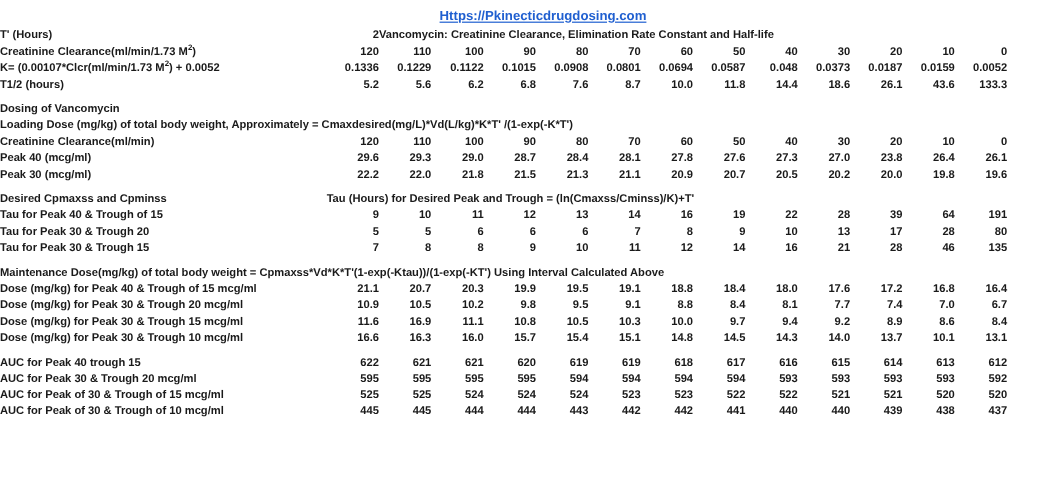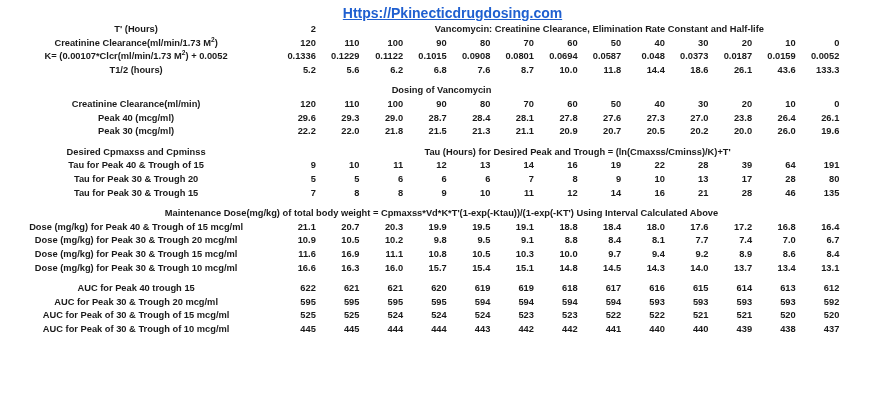--- a/index.html
+++ b/index.html
@@ -23,21 +23,21 @@
     padding: 0;
   }
   .link-row {
     text-align: center;
     padding-top: 4px;
     padding-bottom: 1px;
     padding-right: 3px;
   }
   a.site-link {
     color: #1f5fd0;
-    font-size: 14px;
+    font-size: 11px;
     font-weight: bold;
     text-decoration: underline;
     font-family: "Liberation Sans", sans-serif;
     padding-left: 25px;
   }
   table.grid {
     border-collapse: collapse;
     width: 883px;
     table-layout: fixed;
     font-size: 9.3px;
@@ -49,29 +49,29 @@
     line-height: 13.6px;
     height: 13.6px;
     white-space: nowrap;
     overflow: visible;
   }
   
   col.c-label { width: 272px; }
   col.c-num   { width: 43.6px; }
 
   td.label {
-    text-align: center;
+    text-align: left;
     padding-left: 2px;
   }
   td.num {
     text-align: right;
     padding-right: 8px;
   }
   td.sec-head {
-    text-align: center;
+    text-align: left;
     padding-right: 3px;
   }
   tr.spacer td {
     height: 7px;
     line-height: 7px;
   }
   sup {
     font-size: 6.6px;
     vertical-align: super;
     line-height: 0;
@@ -163,20 +163,23 @@
         <td class="num">133.3</td>
       </tr>
 
       <tr class="spacer">
           <td colspan="15"></td>
         </tr>
 
       <tr>
         <td colspan="15" class="sec-head">Dosing of Vancomycin</td>
       </tr>
+      <tr>
+        <td colspan="15" class="sec-head">Loading Dose (mg/kg) of total body weight,  Approximately = Cmaxdesired(mg/L)*Vd(L/kg)*K*T' /(1-exp(-K*T')</td>
+      </tr>
 
       <tr>
         <td class="label">Creatinine Clearance(ml/min)</td>
         <td class="num">120</td>
         <td class="num">110</td>
         <td class="num">100</td>
         <td class="num">90</td>
         <td class="num">80</td>
         <td class="num">70</td>
         <td class="num">60</td>
@@ -211,21 +214,21 @@
         <td class="num">22.0</td>
         <td class="num">21.8</td>
         <td class="num">21.5</td>
         <td class="num">21.3</td>
         <td class="num">21.1</td>
         <td class="num">20.9</td>
         <td class="num">20.7</td>
         <td class="num">20.5</td>
         <td class="num">20.2</td>
         <td class="num">20.0</td>
-        <td class="num">26.0</td>
+        <td class="num">19.8</td>
         <td class="num">19.6</td>
       </tr>
 
       <tr class="spacer">
           <td colspan="15"></td>
         </tr>
 
       <tr>
         <td class="label">Desired Cpmaxss and Cpminss</td>
         <td colspan="14" class="sec-head">Tau (Hours) for Desired Peak and Trough = (ln(Cmaxss/Cminss)/K)+T'</td>
@@ -348,21 +351,21 @@
         <td class="num">16.3</td>
         <td class="num">16.0</td>
         <td class="num">15.7</td>
         <td class="num">15.4</td>
         <td class="num">15.1</td>
         <td class="num">14.8</td>
         <td class="num">14.5</td>
         <td class="num">14.3</td>
         <td class="num">14.0</td>
         <td class="num">13.7</td>
-        <td class="num">13.4</td>
+        <td class="num">10.1</td>
         <td class="num">13.1</td>
       </tr>
 
       <tr class="spacer">
           <td colspan="15"></td>
         </tr>
 
 
       <tr>
         <td class="label">AUC for Peak 40 trough 15</td>

